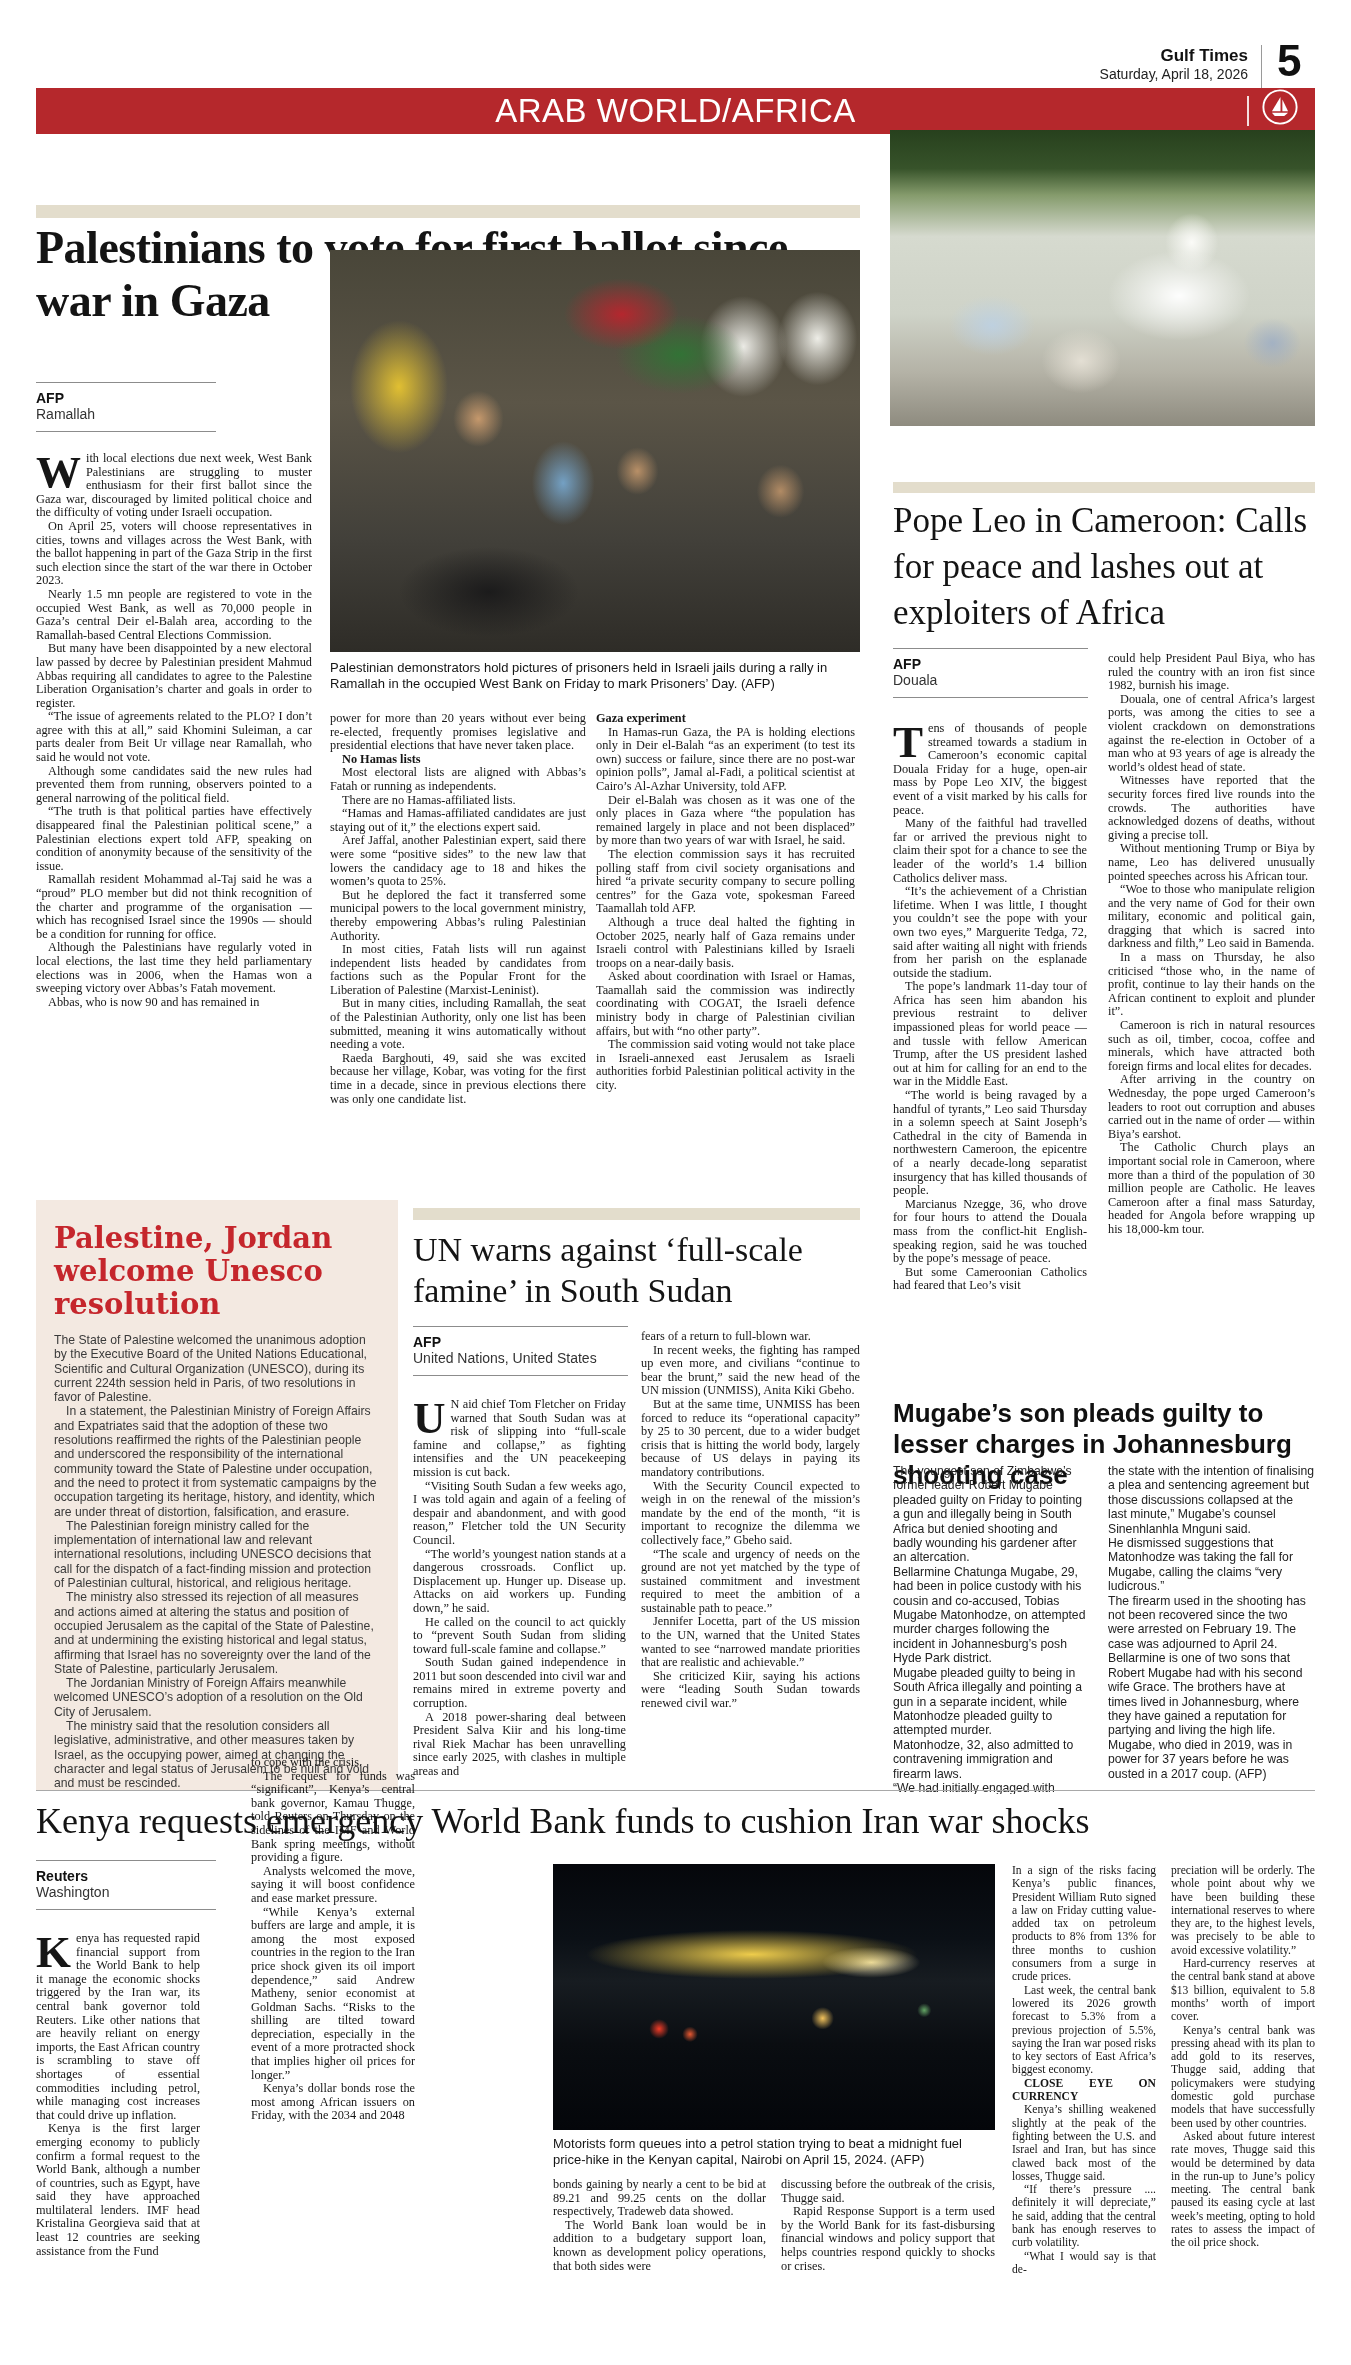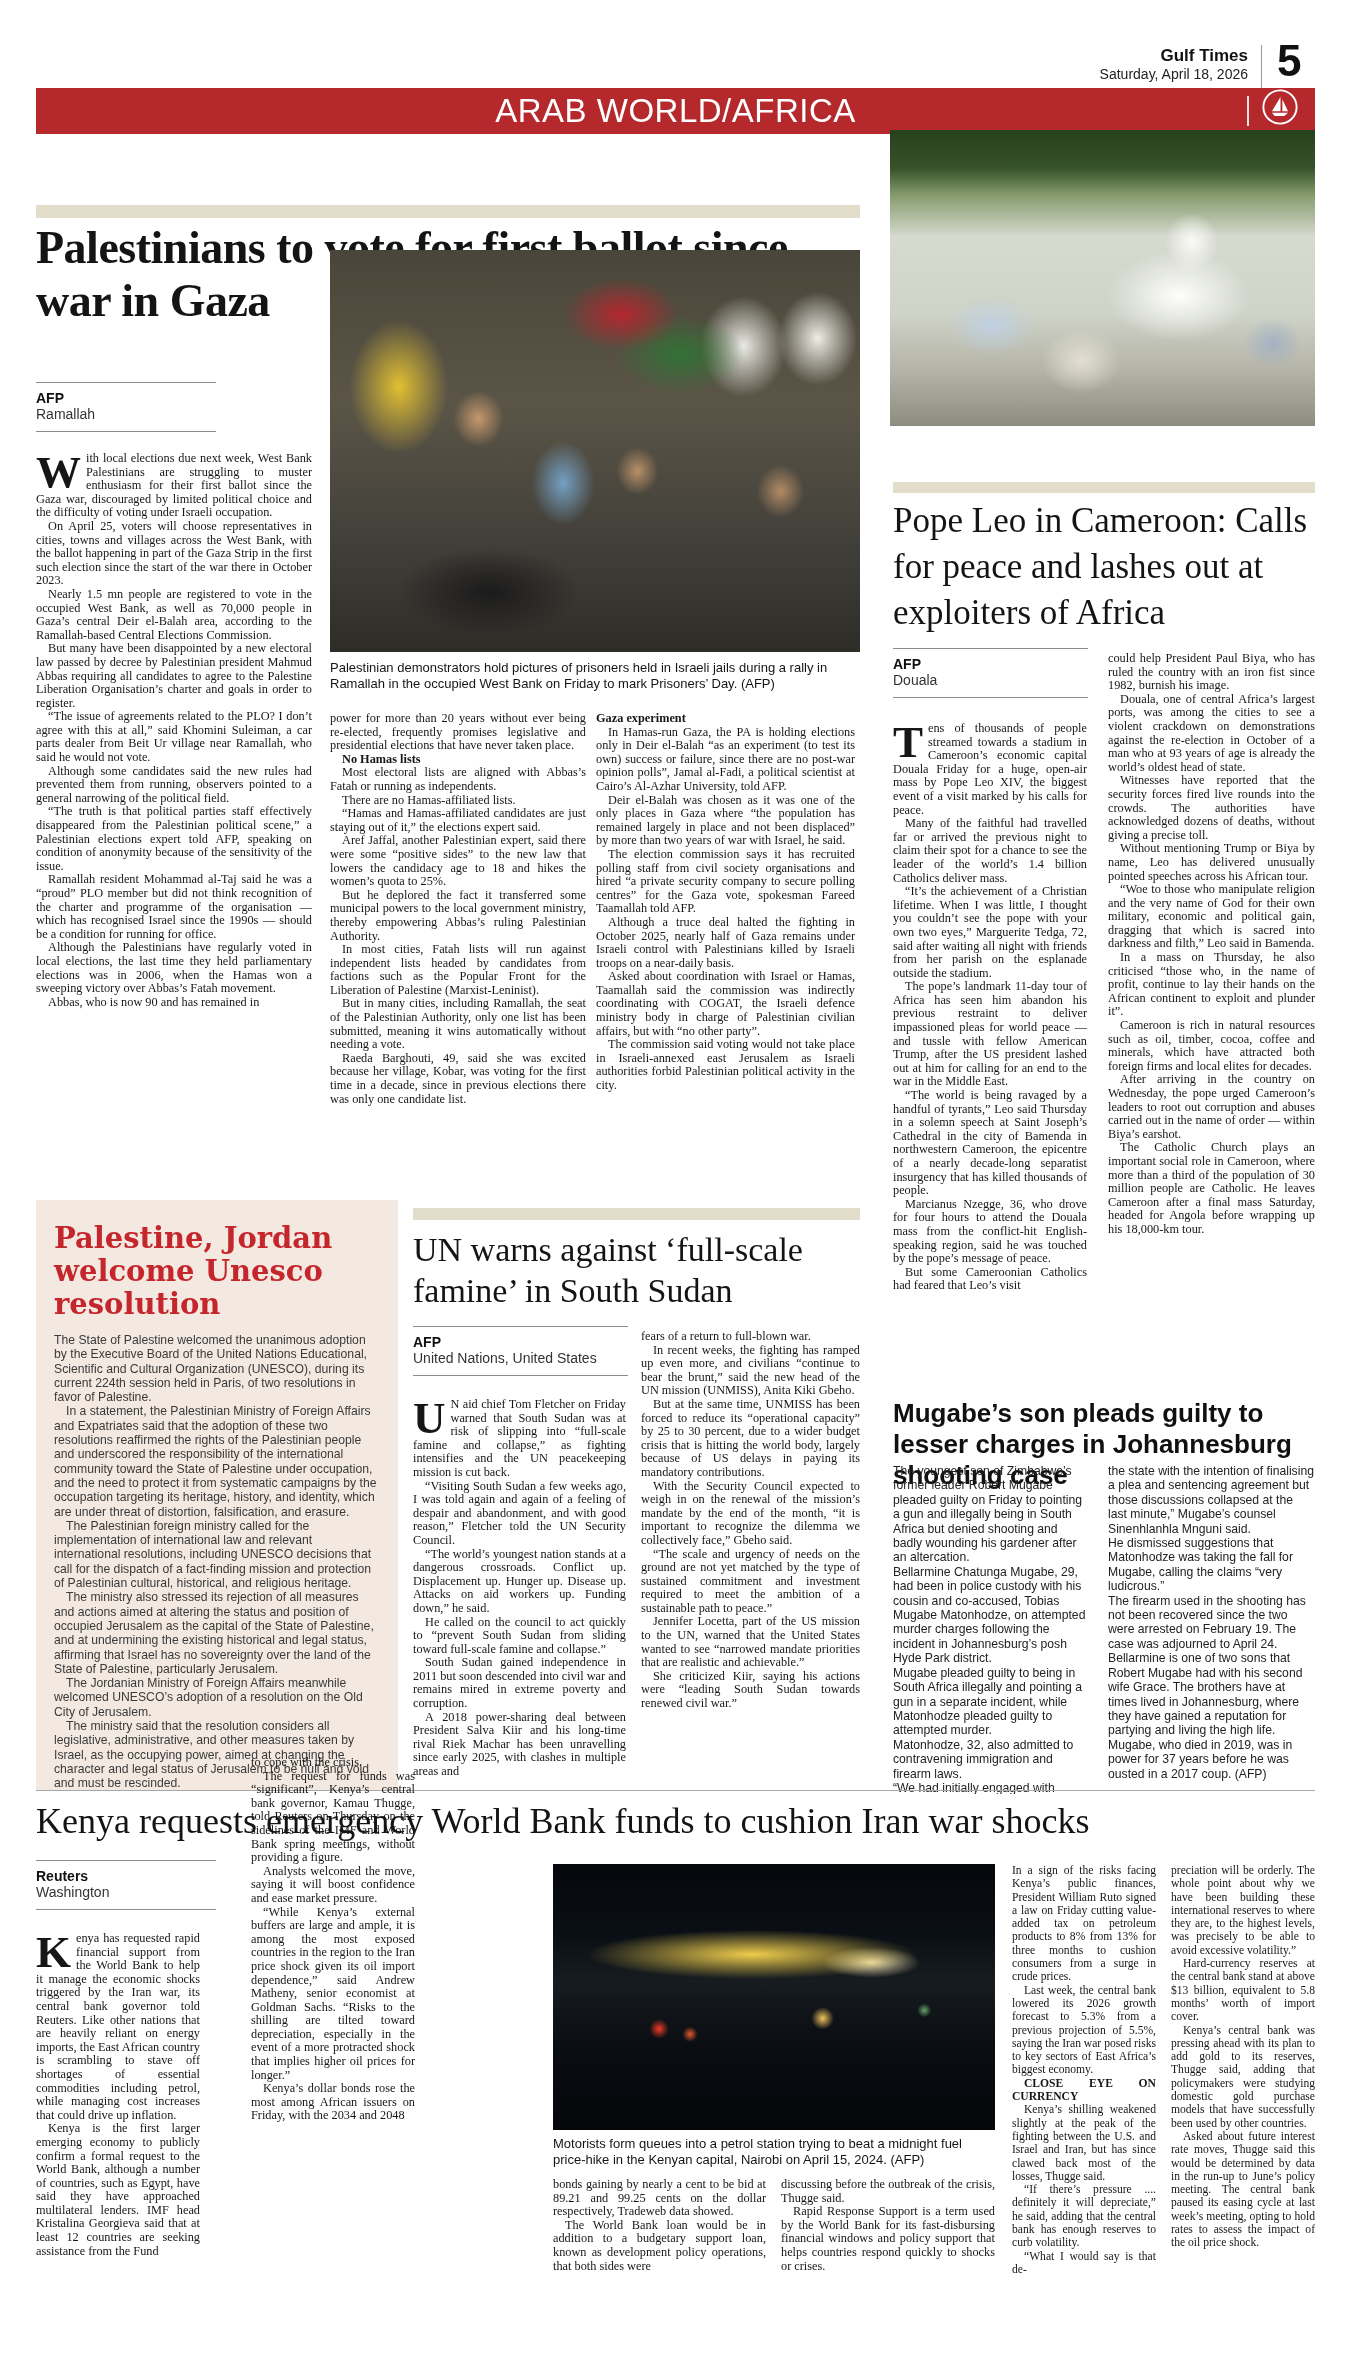--- a/index.html
+++ b/index.html
@@ -141,21 +141,21 @@
   </div>
   <div class="abs photo photo1"></div>
   <div class="abs caption cap1">Palestinian demonstrators hold pictures of prisoners held in Israeli jails during a rally in Ramallah in the occupied West Bank on Friday to mark Prisoners’ Day. (AFP)</div>
   <div class="abs col serif-col lead c-main1">
       <p>With local elections due next week, West Bank Palestinians are struggling to muster enthusiasm for their first ballot since the Gaza war, discouraged by limited political choice and the difficulty of voting under Israeli occupation.</p>
       <p>On April 25, voters will choose representatives in cities, towns and villages across the West Bank, with the ballot happening in part of the Gaza Strip in the first such election since the start of the war there in October 2023.</p>
       <p>Nearly 1.5 mn people are registered to vote in the occupied West Bank, as well as 70,000 people in Gaza’s central Deir el-Balah area, according to the Ramallah-based Central Elections Commission.</p>
       <p>But many have been disappointed by a new electoral law passed by decree by Palestinian president Mahmud Abbas requiring all candidates to agree to the Palestine Liberation Organisation’s charter and goals in order to register.</p>
       <p>“The issue of agreements related to the PLO? I don’t agree with this at all,” said Khomini Suleiman, a car parts dealer from Beit Ur village near Ramallah, who said he would not vote.</p>
       <p>Although some candidates said the new rules had prevented them from running, observers pointed to a general narrowing of the political field.</p>
-      <p>“The truth is that political parties staff effectively disappeared from the Palestinian political scene,” a Palestinian elections expert told AFP, speaking on condition of anonymity because of the sensitivity of the issue.</p>
+      <p>“The truth is that political parties have effectively disappeared final the Palestinian political scene,” a Palestinian elections expert told AFP, speaking on condition of anonymity because of the sensitivity of the issue.</p>
       <p>Ramallah resident Mohammad al-Taj said he was a “proud” PLO member but did not think recognition of the charter and programme of the organisation — which has recognised Israel since the 1990s — should be a condition for running for office.</p>
       <p>Although the Palestinians have regularly voted in local elections, the last time they held parliamentary elections was in 2006, when the Hamas won a sweeping victory over Abbas’s Fatah movement.</p>
       <p>Abbas, who is now 90 and has remained in</p>
     </div>
   <div class="abs col serif-col c-main2">
       <p>power for more than 20 years without ever being re-elected, frequently promises legislative and presidential elections that have never taken place.</p>
       <p class="subhead">No Hamas lists</p>
       <p>Most electoral lists are aligned with Abbas’s Fatah or running as independents.</p>
       <p>There are no Hamas-affiliated lists.</p>
       <p>“Hamas and Hamas-affiliated candidates are just staying out of it,” the elections expert said.</p>

